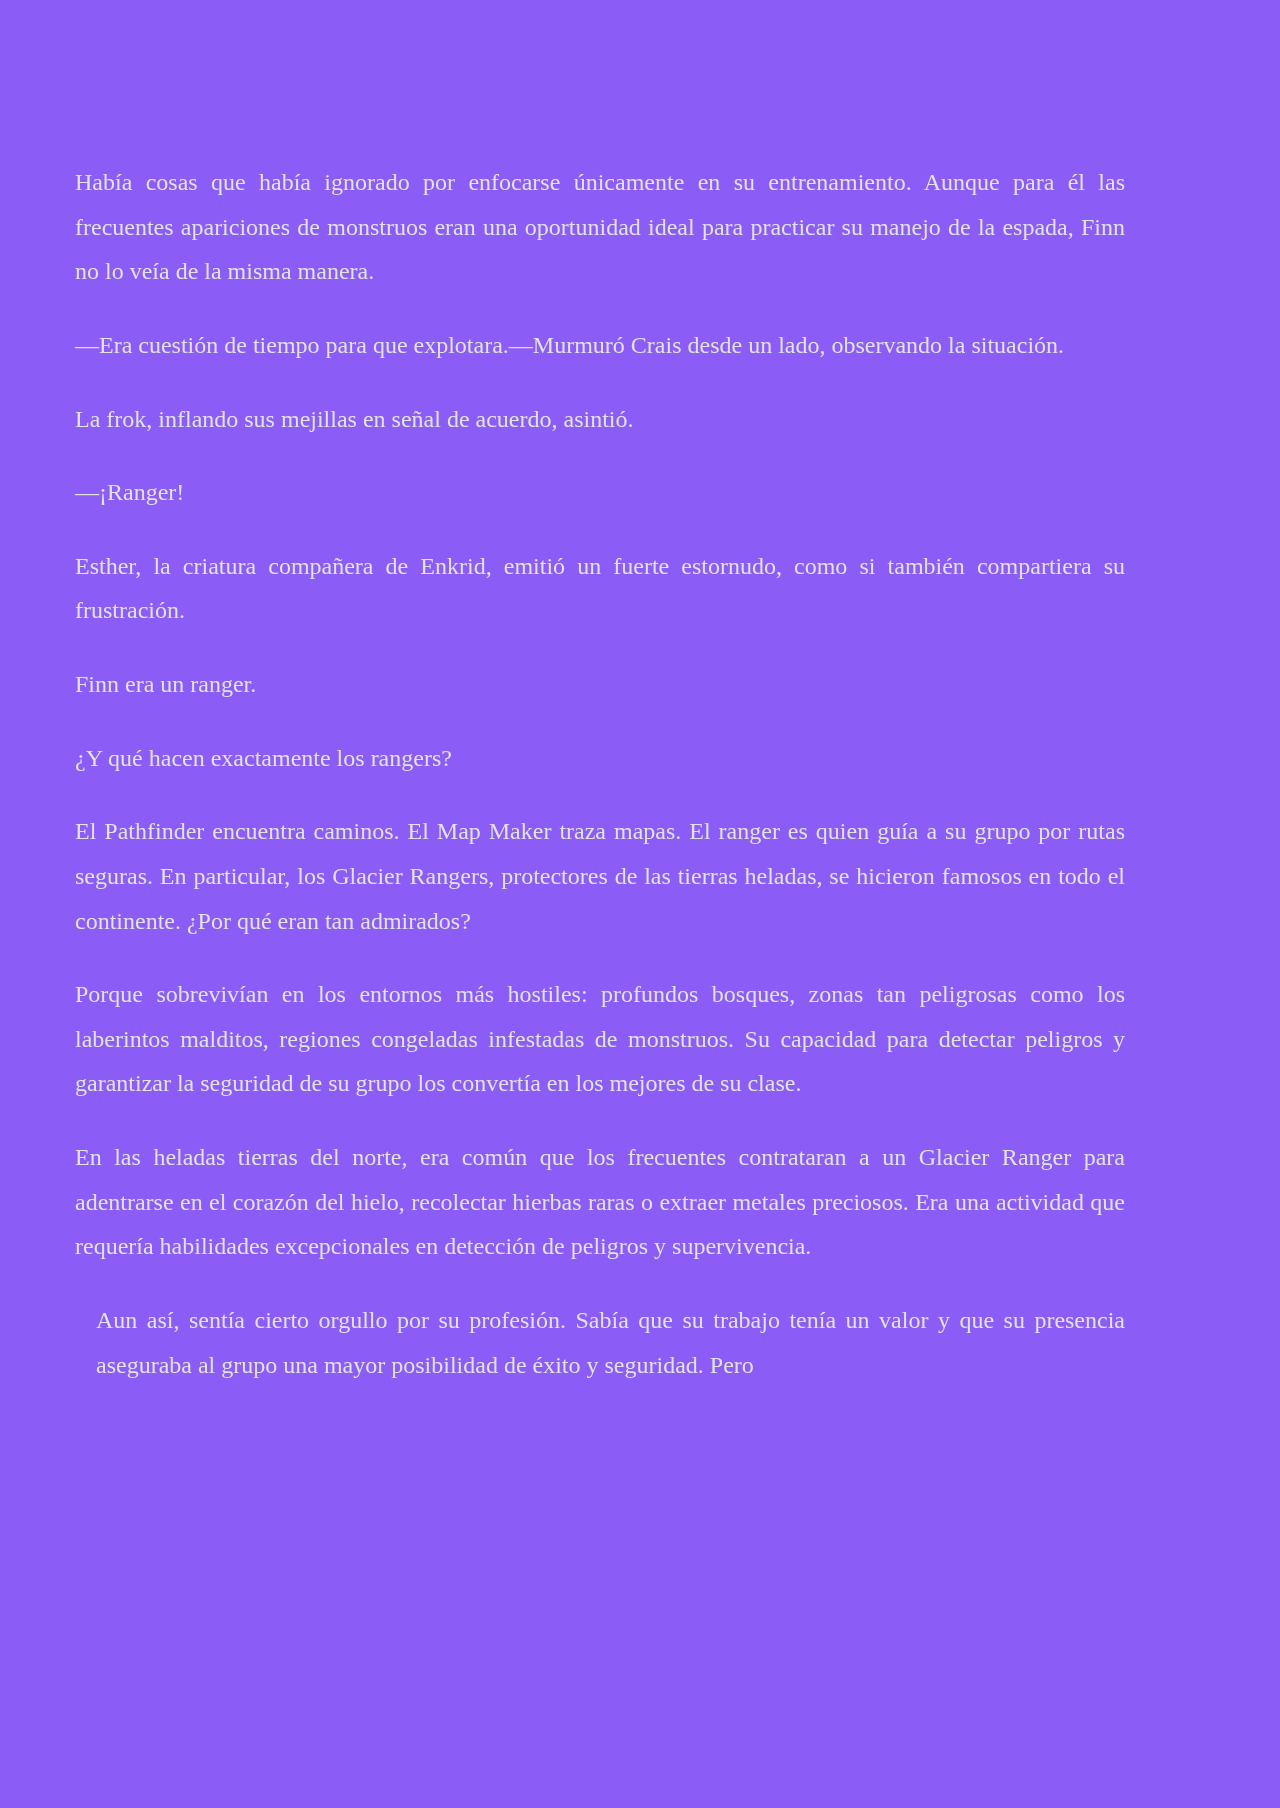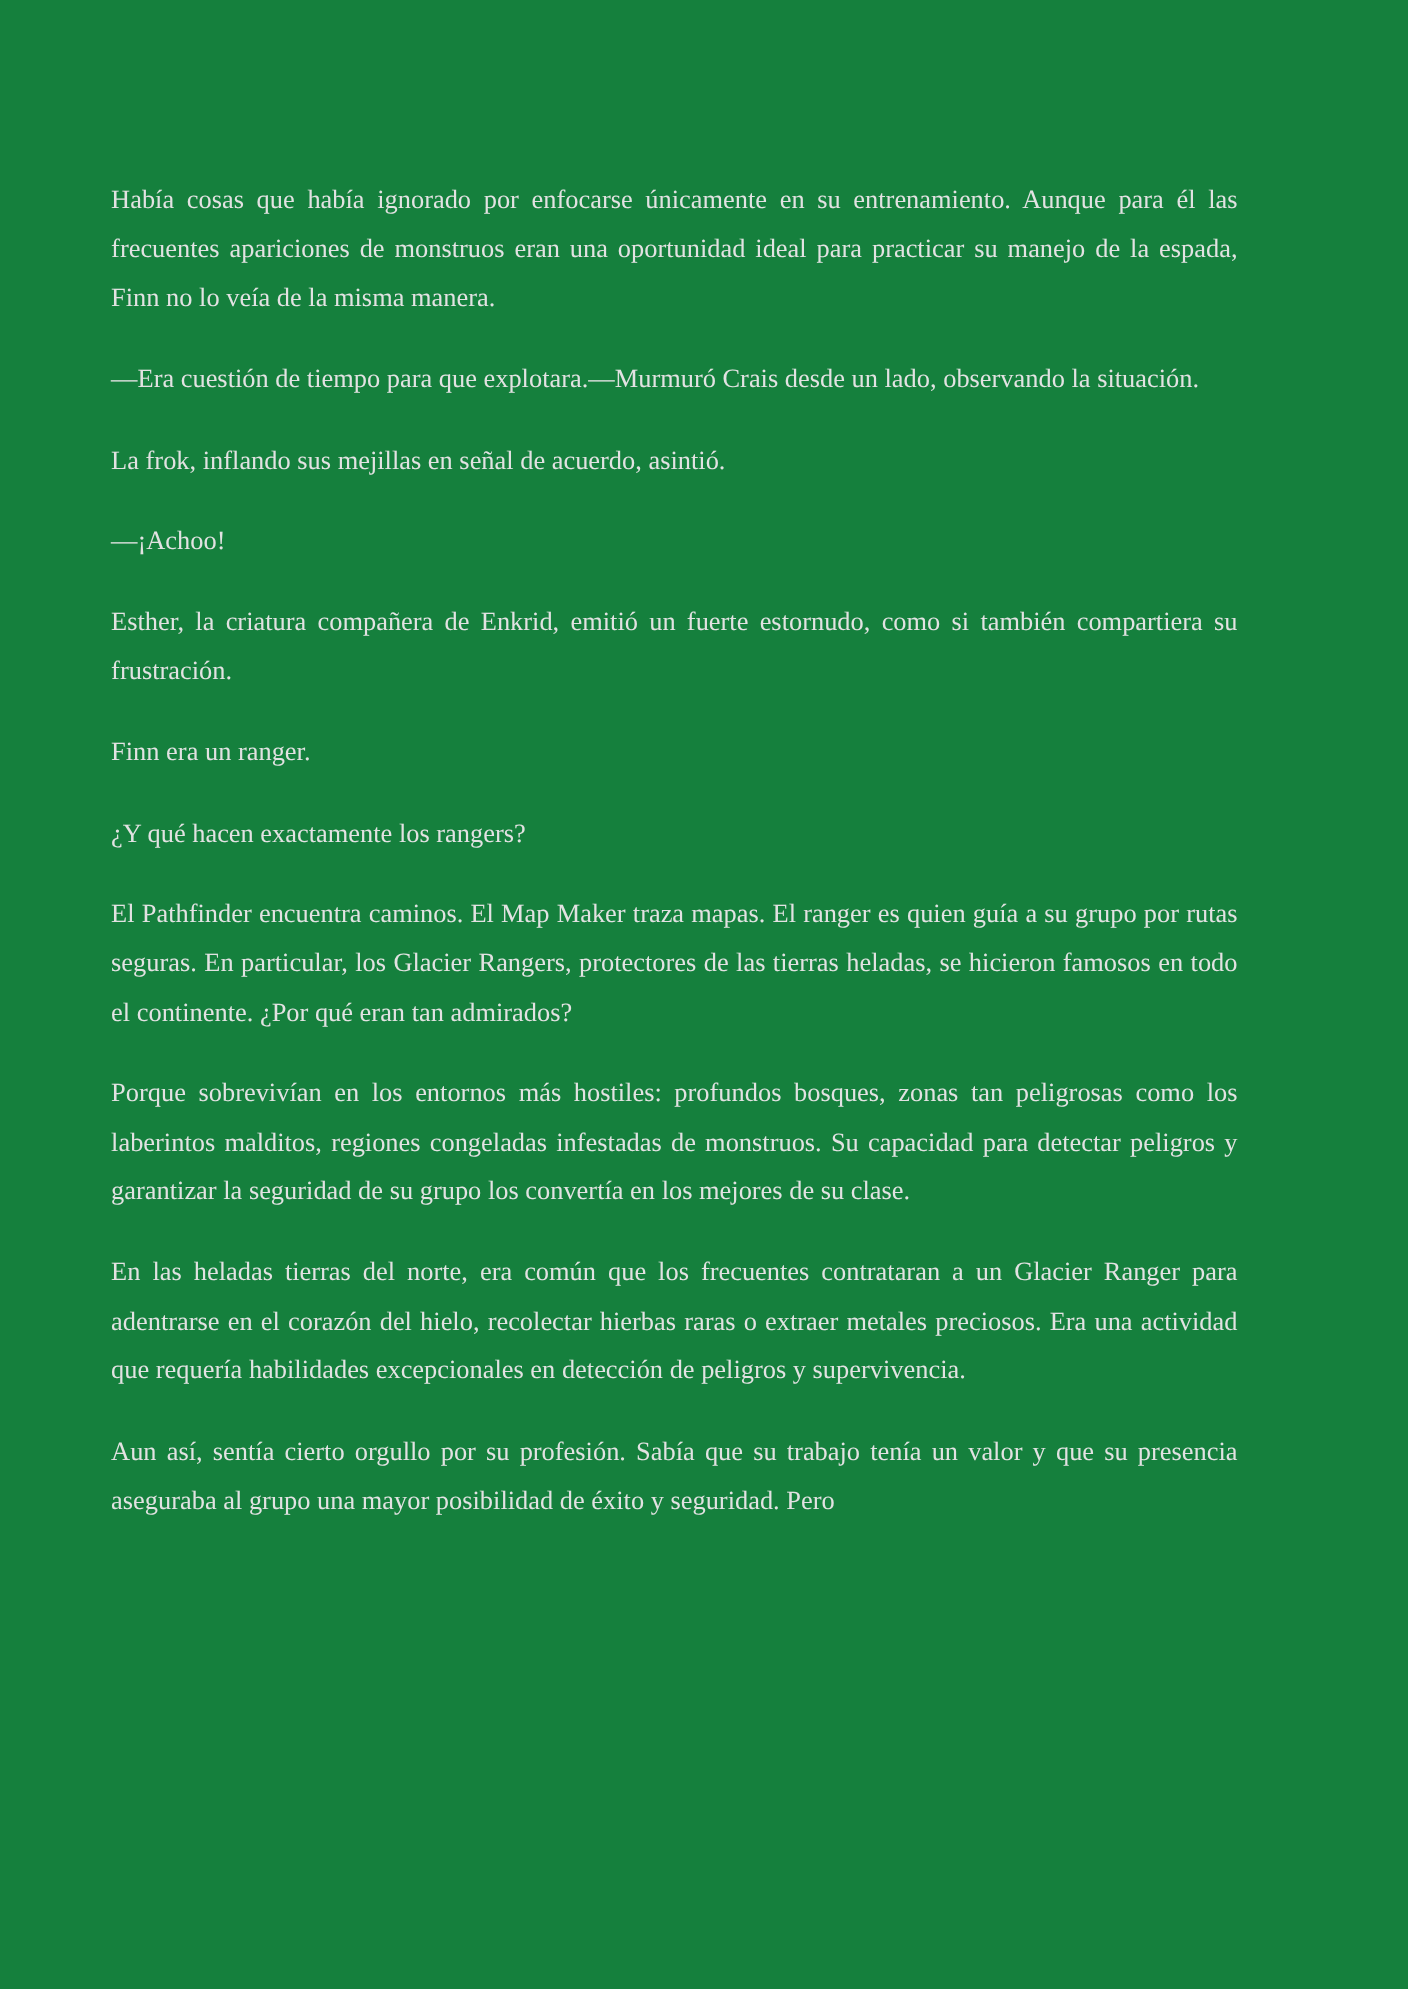--- a/index.html
+++ b/index.html
@@ -10,46 +10,47 @@
   body {
     width: 1280px;
     height: 1808px;
     overflow: hidden;
     font-family: "Liberation Serif", "DejaVu Serif", serif;
   }
   .reader-page {
     box-sizing: border-box;
     width: 1280px;
     height: 1808px;
-    background: #15803d;
-    padding: 160px 155px 60px 101px;
+    background: #8b5cf6;
+    padding: 160px 155px 60px 75px;
   }
   .reader-content {
     color: #e2e2e2;
     font-size: 24px;
     line-height: 1.86;
     text-align: justify;
     text-justify: inter-word;
   }
   .reader-content p {
     margin: 0 0 29px 0;
   }
   .reader-content p:last-child {
     margin-bottom: 0;
+    margin-left: 21px;
   }
 </style>
 </head>
 <body>
 
 <div class="reader-page">
   <div class="reader-content">
     <p>Había cosas que había ignorado por enfocarse únicamente en su entrenamiento. Aunque para él las frecuentes apariciones de monstruos eran una oportunidad ideal para practicar su manejo de la espada, Finn no lo veía de la misma manera.</p>
     <p>—Era cuestión de tiempo para que explotara.—Murmuró Crais desde un lado, observando la situación.</p>
     <p>La frok, inflando sus mejillas en señal de acuerdo, asintió.</p>
-    <p>—¡Achoo!</p>
+    <p>—¡Ranger!</p>
     <p>Esther, la criatura compañera de Enkrid, emitió un fuerte estornudo, como si también compartiera su frustración.</p>
     <p>Finn era un ranger.</p>
     <p>¿Y qué hacen exactamente los rangers?</p>
     <p>El Pathfinder encuentra caminos. El Map Maker traza mapas. El ranger es quien guía a su grupo por rutas seguras. En particular, los Glacier Rangers, protectores de las tierras heladas, se hicieron famosos en todo el continente. ¿Por qué eran tan admirados?</p>
     <p>Porque sobrevivían en los entornos más hostiles: profundos bosques, zonas tan peligrosas como los laberintos malditos, regiones congeladas infestadas de monstruos. Su capacidad para detectar peligros y garantizar la seguridad de su grupo los convertía en los mejores de su clase.</p>
     <p>En las heladas tierras del norte, era común que los frecuentes contrataran a un Glacier Ranger para adentrarse en el corazón del hielo, recolectar hierbas raras o extraer metales preciosos. Era una actividad que requería habilidades excepcionales en detección de peligros y supervivencia.</p>
     <p>Aun así, sentía cierto orgullo por su profesión. Sabía que su trabajo tenía un valor y que su presencia aseguraba al grupo una mayor posibilidad de éxito y seguridad. Pero</p>
   </div>
 </div>
 

